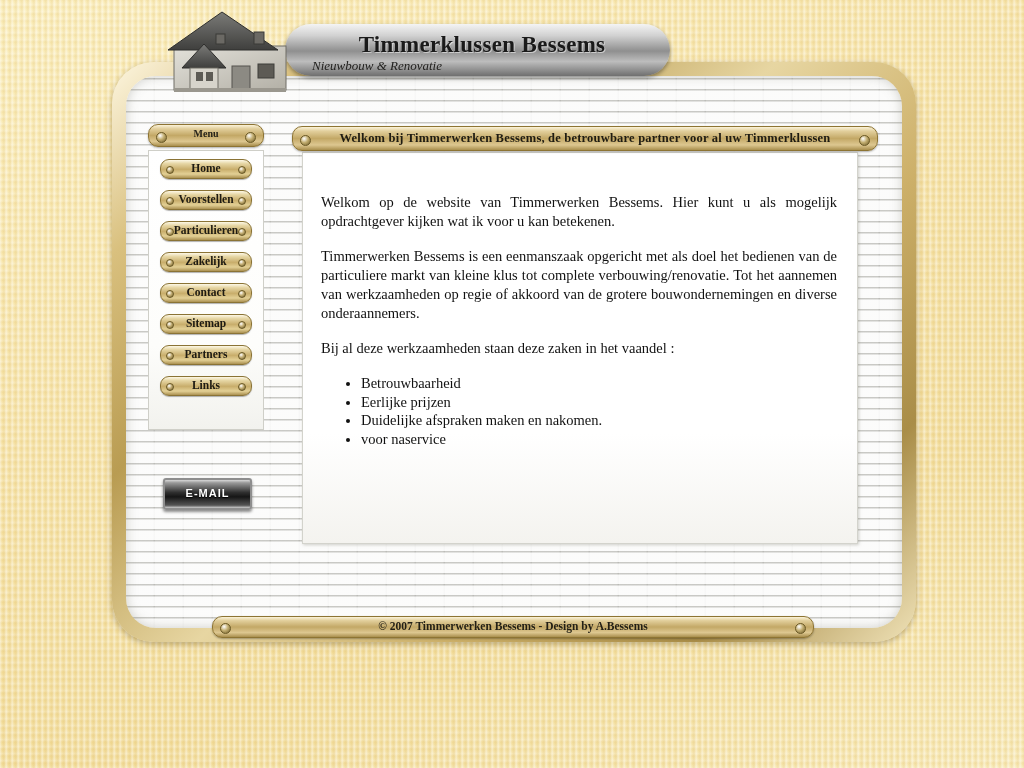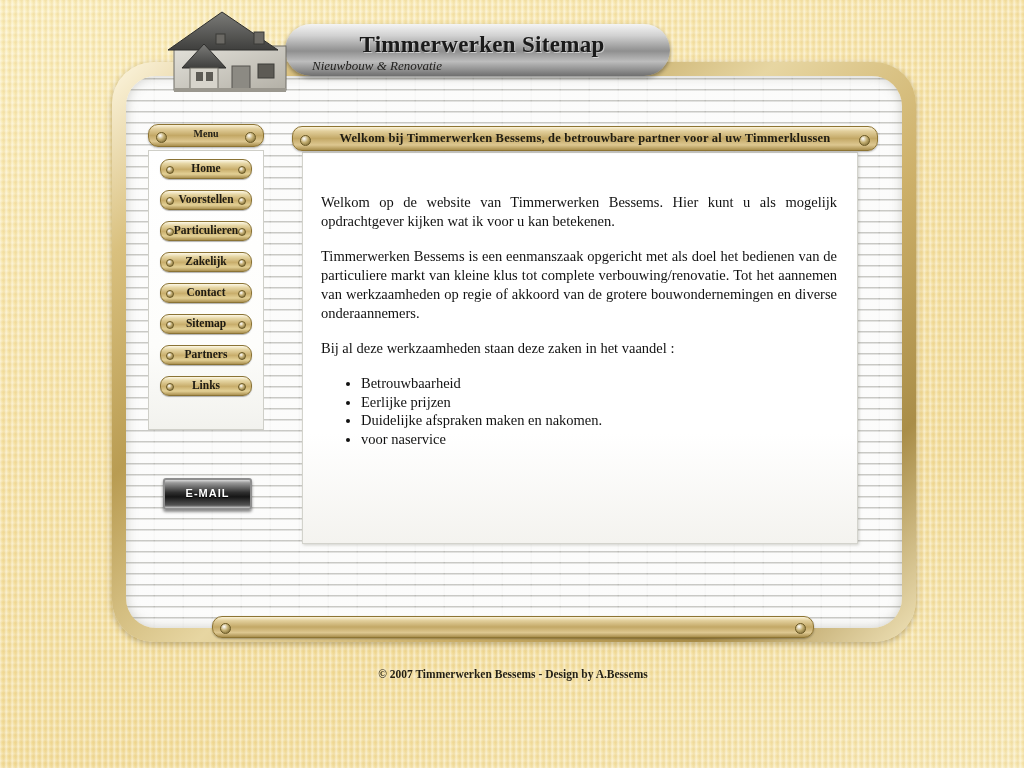--- a/index.html
+++ b/index.html
@@ -274,21 +274,20 @@
     position: absolute;
   }
   #footer-bar .label {
     position: absolute;
     left: 0; right: 0; top: 3px;
     text-align: center;
     font-family: "Liberation Serif", serif;
     font-size: 11.5px;
     font-weight: bold;
     color: #221f15;
-    margin-top: 48px;
   }
 </style>
 </head>
 <body>
 
 <div id="page">
 
   <div class="frame">
     <div class="frame-inner"></div>
   </div>
@@ -311,21 +310,21 @@
       <polygon points="22,62 44,38 66,62" fill="url(#roofg)" stroke="#2f2f2d" stroke-width="1"></polygon>
       <rect x="30" y="62" width="28" height="22" fill="#d7d4cb" stroke="#6e6c64" stroke-width="1"></rect>
       <rect x="36" y="66" width="7" height="9" fill="#5d5b55"></rect>
       <rect x="46" y="66" width="7" height="9" fill="#5d5b55"></rect>
       <rect x="56" y="28" width="9" height="10" fill="#6b6964" stroke="#3a3a37"></rect>
       <rect x="72" y="60" width="18" height="24" fill="#8c8a83" stroke="#55534e"></rect>
       <rect x="98" y="58" width="16" height="14" fill="#5d5b55" stroke="#3f3f3b"></rect>
       <rect x="94" y="26" width="10" height="12" fill="#6b6964" stroke="#3a3a37"></rect>
       <rect x="14" y="82" width="112" height="4" fill="#9a978e"></rect>
     </svg>
-    <div class="logo-title">Timmerwerken Sitemap</div>
+    <div class="logo-title">Timmerklussen Bessems</div>
     <div class="logo-sub">Nieuwbouw &amp; Renovatie</div>
   </div>
 
   <div class="bar" id="menu-title">
     <span class="cap l"></span>
     <span class="cap r"></span>
     <div class="label">Menu</div>
   </div>
 
   <div class="sidebar-panel"></div>

